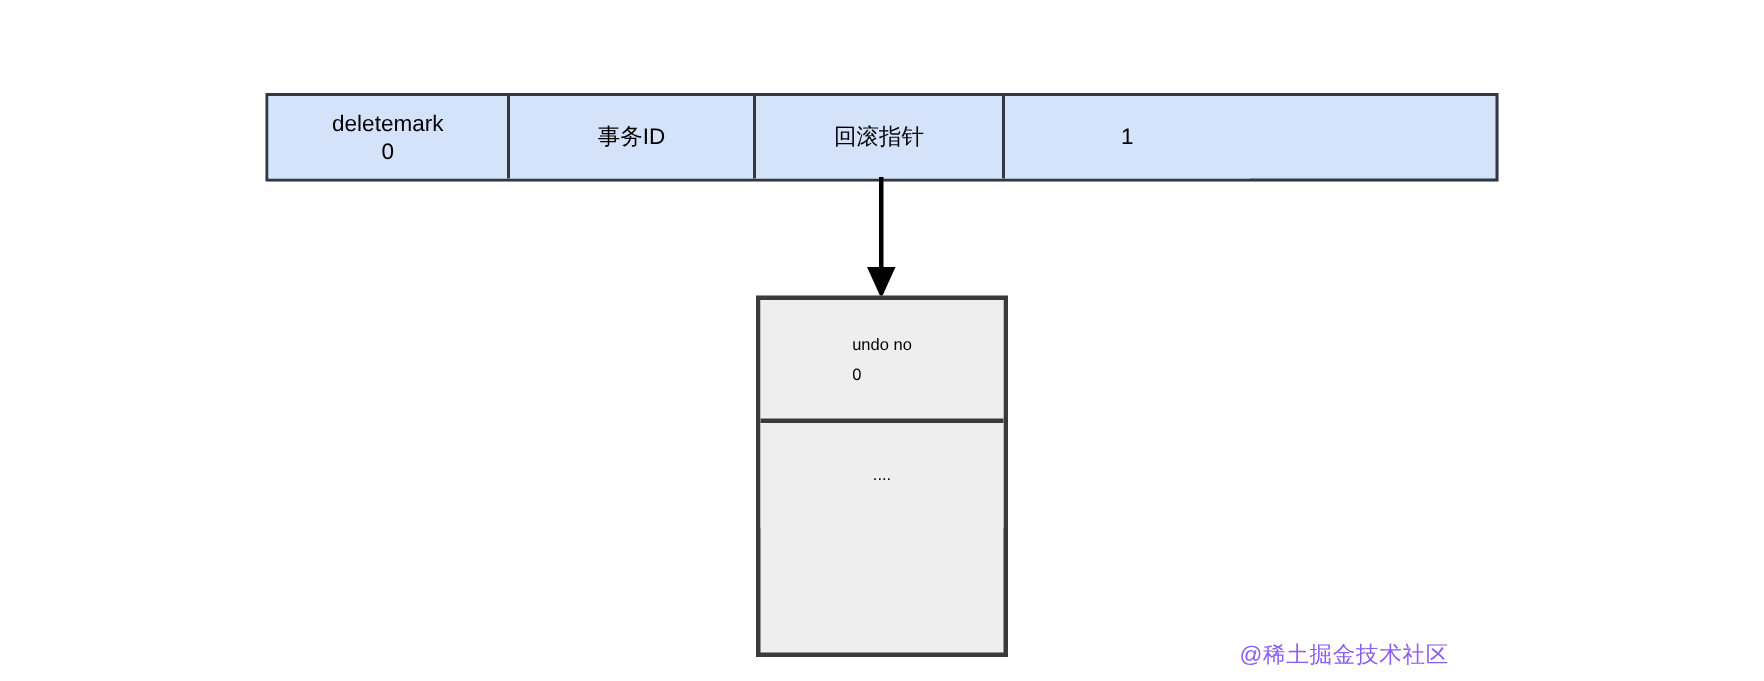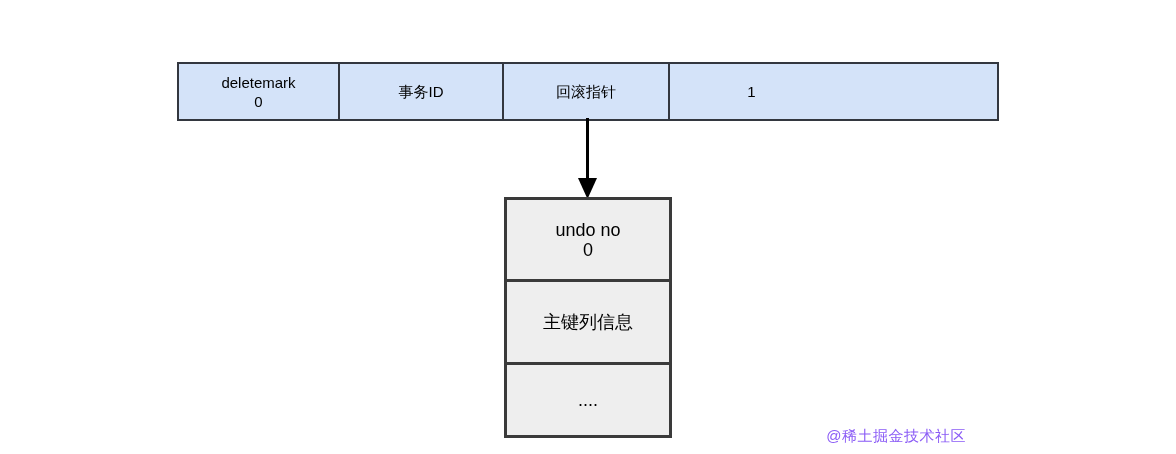--- a/index.html
+++ b/index.html
@@ -80,23 +80,22 @@
     display: flex;
     flex-direction: column;
   }
   .undo-cell {
     box-sizing: border-box;
     display: flex;
     align-items: center;
     justify-content: center;
     background: #eeeeee;
     color: #000000;
-    font-size: 18px;
+    font-size: 11px;
     line-height: 20px;
-    text-align: center;
     border-bottom: 3px solid #3a3a3a;
     white-space: pre-line;
   }
   .undo-cell:last-child {
     border-bottom: none;
   }
   .undo-row-0 { height: 82px; }
   .undo-row-1 { height: 83px; }
   .undo-row-2 { height: 70px; }
 
@@ -125,19 +124,18 @@
   </div>
 
   <svg class="arrow" viewBox="0 0 60 82">
     <line x1="29.5" y1="0" x2="29.5" y2="68" stroke="#000000" stroke-width="3"></line>
     <polygon points="29.5,81 20,60 39,60" fill="#000000"></polygon>
   </svg>
 
   <div class="undo-box">
     <div class="undo-cell undo-row-0">undo no
 0</div>
-    <div class="undo-cell undo-row-1">主键列信息</div>
     <div class="undo-cell undo-row-2">....</div>
   </div>
 
   <div class="watermark">@稀土掘金技术社区</div>
 
 </div>
 
 </body></html>

